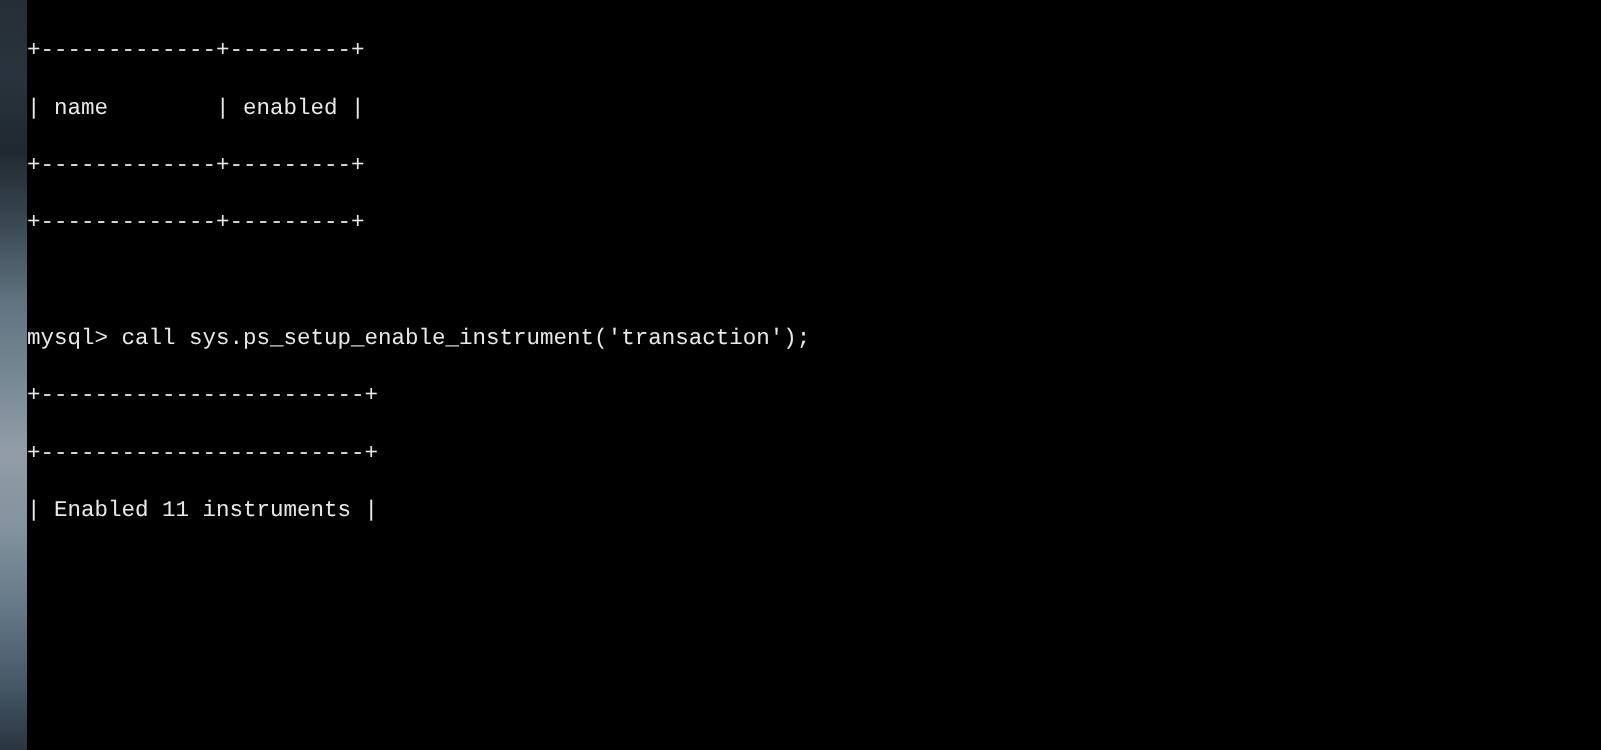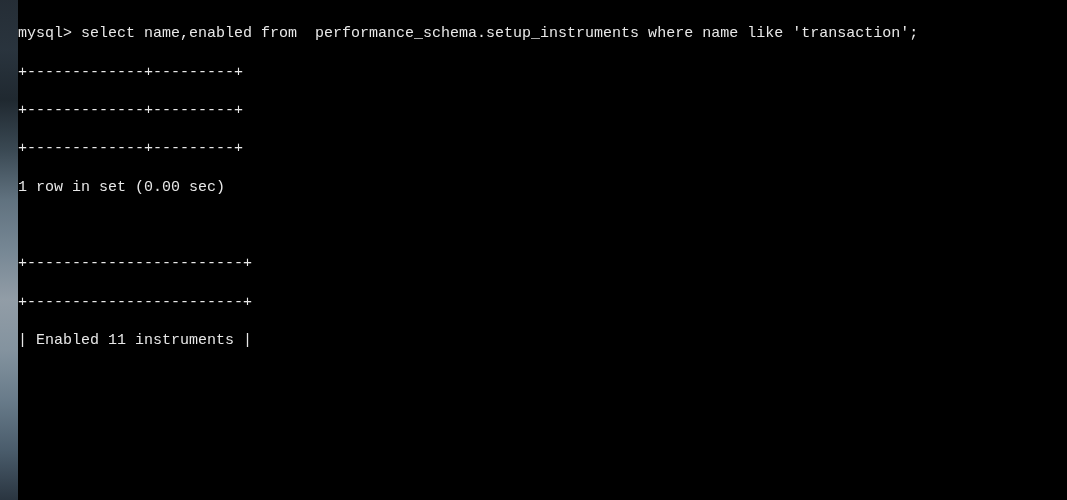--- a/index.html
+++ b/index.html
@@ -43,26 +43,26 @@
     }
   </style>
 </head>
 <body>
 
 
 
 <div class="edge"></div>
 
 <div class="terminal">
-<div class="line"><span>mysql&gt;</span> <span>select name,enabled from  performance_schema.setup_instruments where name like 'transaction';</span></div>
+<div class="line">+-------------+---------+</div>
+<div class="line">| name        | enabled |</div>
 <div class="line">+-------------+---------+</div>
 <div class="line">+-------------+---------+</div>
-<div class="line">+-------------+---------+</div>
-<div class="line">1 row in set (0.00 sec)</div>
 <div class="line"></div>
+<div class="line"><span>mysql&gt;</span> <span>call sys.ps_setup_enable_instrument('transaction');</span></div>
 <div class="line">+------------------------+</div>
 <div class="line">+------------------------+</div>
 <div class="line">| Enabled 11 instruments |</div>
 
 
 
 
 
 
 

